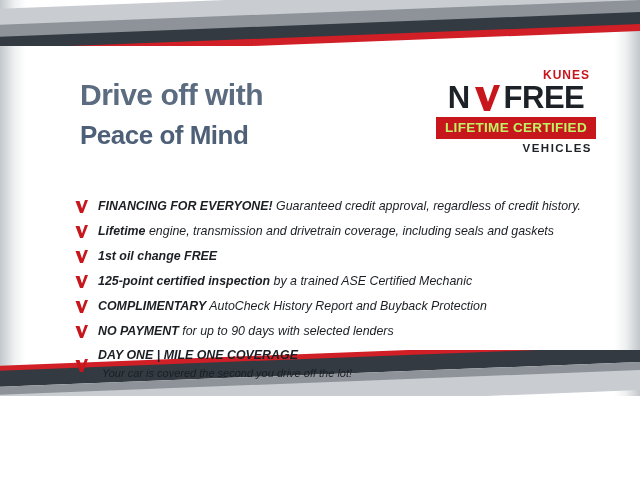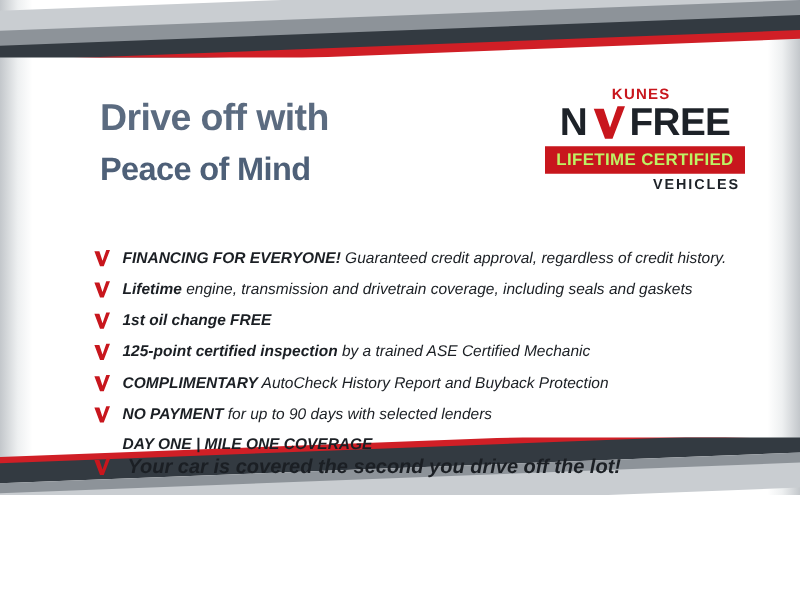--- a/index.html
+++ b/index.html
@@ -92,21 +92,21 @@
     right: 44px;
     top: 22px;
     width: 160px;
     text-align: center;
   }
   .logo .kunes {
     font-size: 12px;
     font-weight: bold;
     color: #c8161d;
     letter-spacing: 1px;
-    text-align: center;
+    text-align: right;
     padding-right: 6px;
   }
   .logo .nofear {
     display: flex;
     align-items: center;
     justify-content: center;
     gap: 2px;
     font-size: 31px;
     font-weight: bold;
     color: #1d2228;
@@ -140,21 +140,21 @@
 
   
   .bullets {
     position: absolute;
     left: 74px;
     top: 152px;
     right: 40px;
   }
   .bullet {
     display: flex;
-    align-items: flex-end;
+    align-items: center;
     margin-bottom: 9px;
   }
   .bullet .tick {
     flex: 0 0 auto;
     width: 15px;
     height: 15px;
     margin-right: 9px;
     margin-top: 1px;
   }
   .bullet .txt {
@@ -163,22 +163,22 @@
     line-height: 15px;
     font-style: italic;
   }
   .bullet .txt b {
     font-style: italic;
     font-weight: bold;
   }
   .bullet .sub {
     display: block;
     font-style: italic;
-    font-weight: bold;
-    font-size: 16px;
+    font-weight: normal;
+    font-size: 11px;
     margin-top: 3px;
     margin-left: 4px;
   }
 </style>
 </head>
 <body>
 
 <div class="ad">
 
   <div class="edge edge-left"></div>

